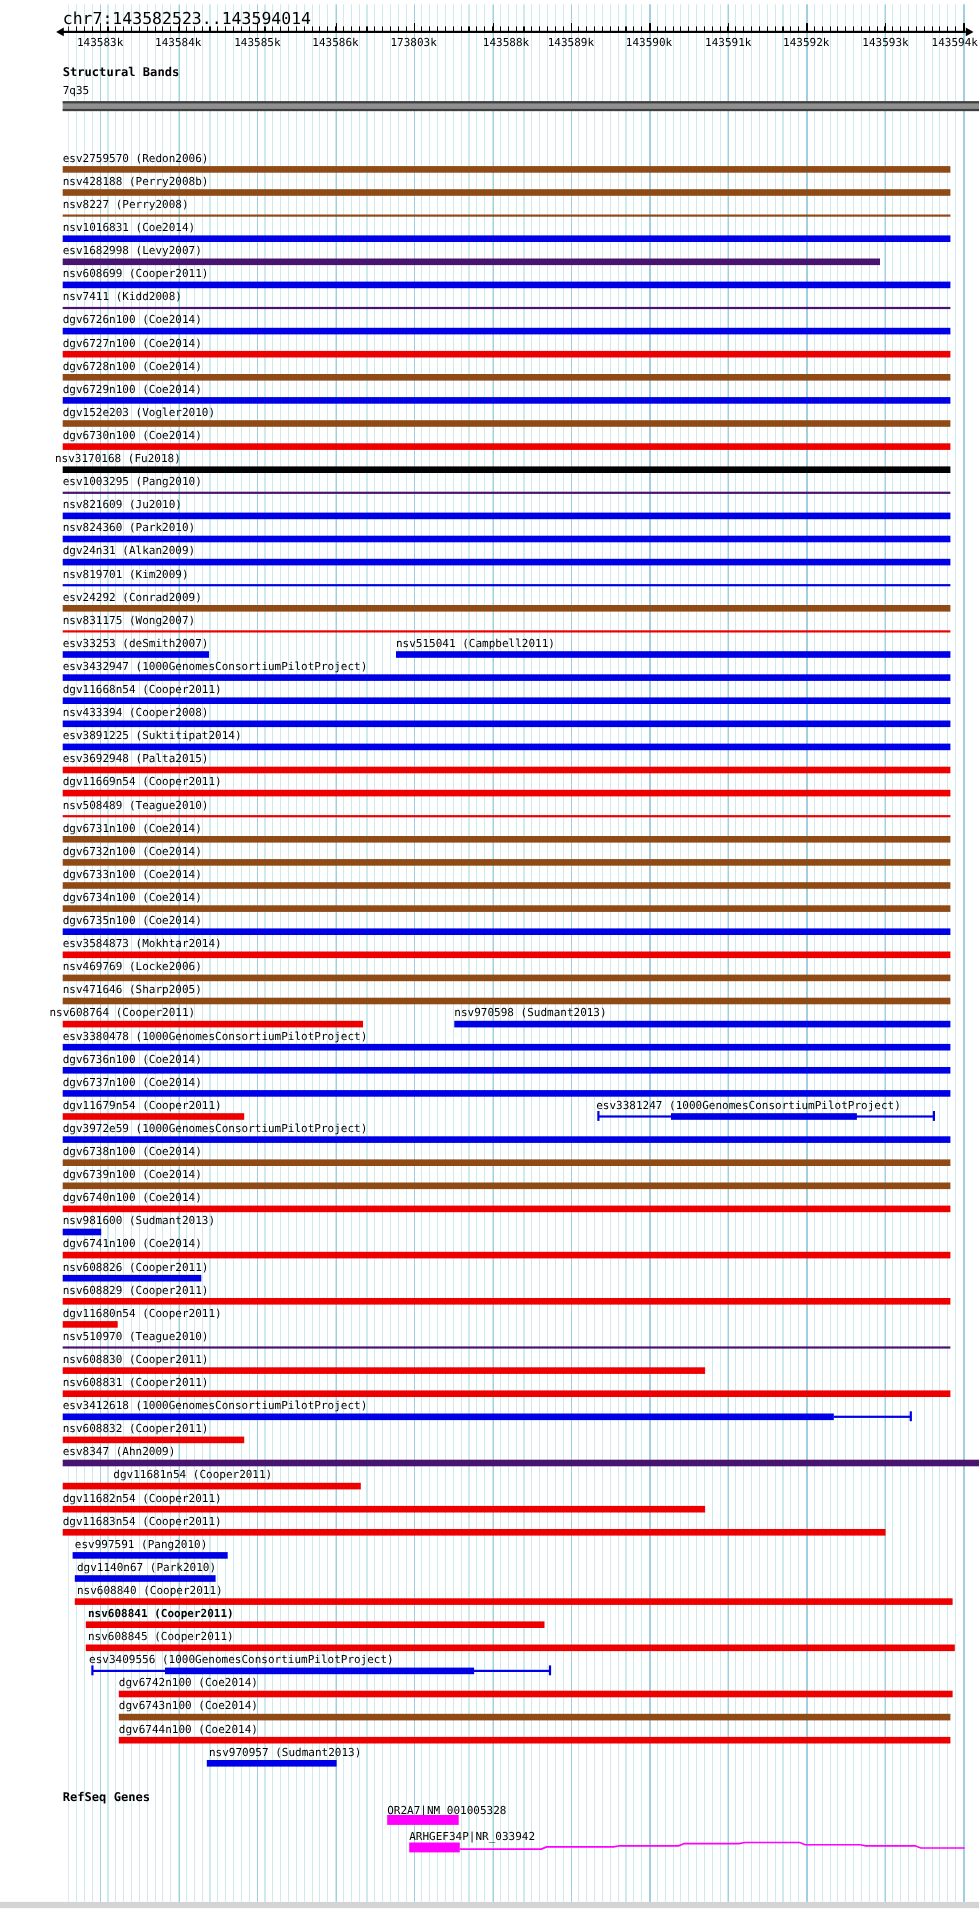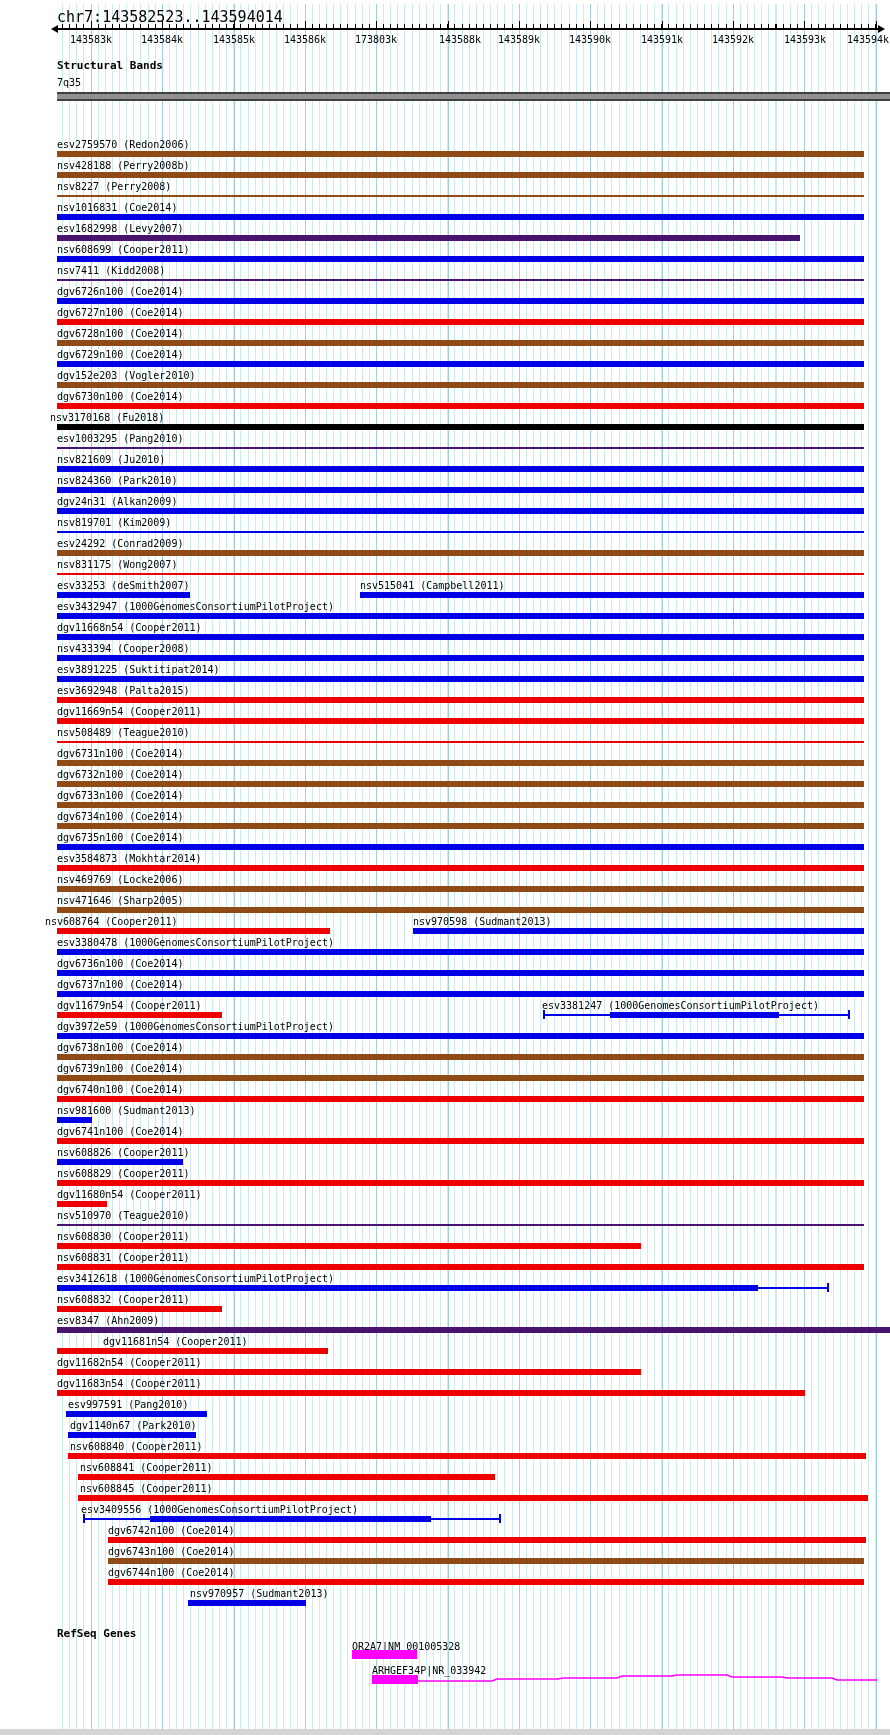--- a/index.html
+++ b/index.html
@@ -198,21 +198,21 @@
       <div class="vlab" style="left: 57px; top: 1357px;">dgv11682n54 (Cooper2011)</div>
       <div class="bar" style="left: 57px; top: 1369px; width: 584px; height: 6px; background: rgb(238, 0, 0);"></div>
       <div class="vlab" style="left: 57px; top: 1378px;">dgv11683n54 (Cooper2011)</div>
       <div class="bar" style="left: 57px; top: 1390px; width: 748px; height: 6px; background: rgb(238, 0, 0);"></div>
       <div class="vlab" style="left: 68px; top: 1399px;">esv997591 (Pang2010)</div>
       <div class="bar" style="left: 66px; top: 1411px; width: 141px; height: 6px; background: rgb(0, 0, 230);"></div>
       <div class="vlab" style="left: 70px; top: 1420px;">dgv1140n67 (Park2010)</div>
       <div class="bar" style="left: 68px; top: 1432px; width: 128px; height: 6px; background: rgb(0, 0, 230);"></div>
       <div class="vlab" style="left: 70px; top: 1441px;">nsv608840 (Cooper2011)</div>
       <div class="bar" style="left: 68px; top: 1453px; width: 798px; height: 6px; background: rgb(238, 0, 0);"></div>
-      <div class="vlab" style="left: 80px; top: 1462px;">nsv608841 (Cooper2011)</div>
+      <div class="vlab" style="left: 80px; top: 1462px; font-weight: bold;">nsv608841 (Cooper2011)</div>
       <div class="bar" style="left: 78px; top: 1474px; width: 417px; height: 6px; background: rgb(238, 0, 0);"></div>
       <div class="vlab" style="left: 80px; top: 1483px;">nsv608845 (Cooper2011)</div>
       <div class="bar" style="left: 78px; top: 1495px; width: 790px; height: 6px; background: rgb(238, 0, 0);"></div>
       <div class="vlab" style="left: 81px; top: 1504px;">esv3409556 (1000GenomesConsortiumPilotProject)</div>
       <div class="bar" style="left: 84px; top: 1518px; width: 416px; height: 2px; background: rgb(0, 0, 230);"></div>
       <div class="bar" style="left: 150px; top: 1516px; width: 281px; height: 6px; background: rgb(0, 0, 230);"></div>
       <div class="btick" style="left: 83px; top: 1514px; width: 2px; height: 9px; background: rgb(0, 0, 230);"></div>
       <div class="btick" style="left: 499px; top: 1514px; width: 2px; height: 9px; background: rgb(0, 0, 230);"></div>
       <div class="vlab" style="left: 108px; top: 1525px;">dgv6742n100 (Coe2014)</div>
       <div class="bar" style="left: 108px; top: 1537px; width: 758px; height: 6px; background: rgb(238, 0, 0);"></div>

